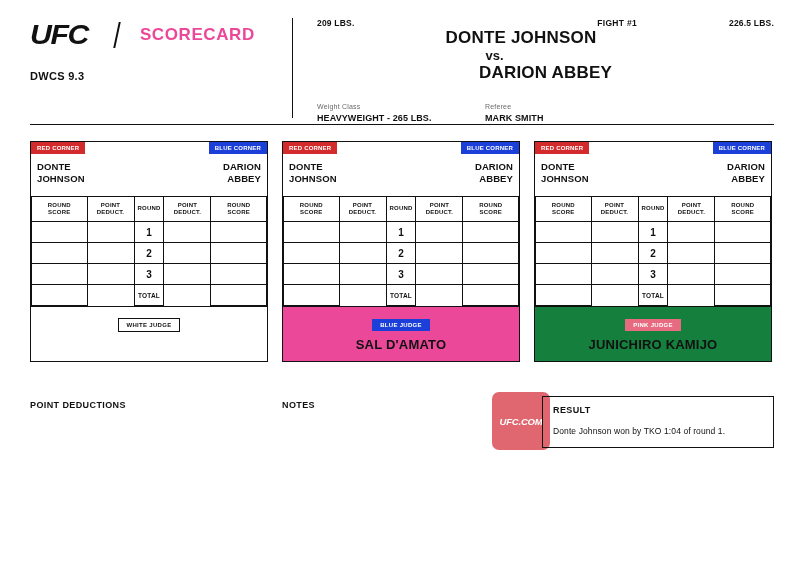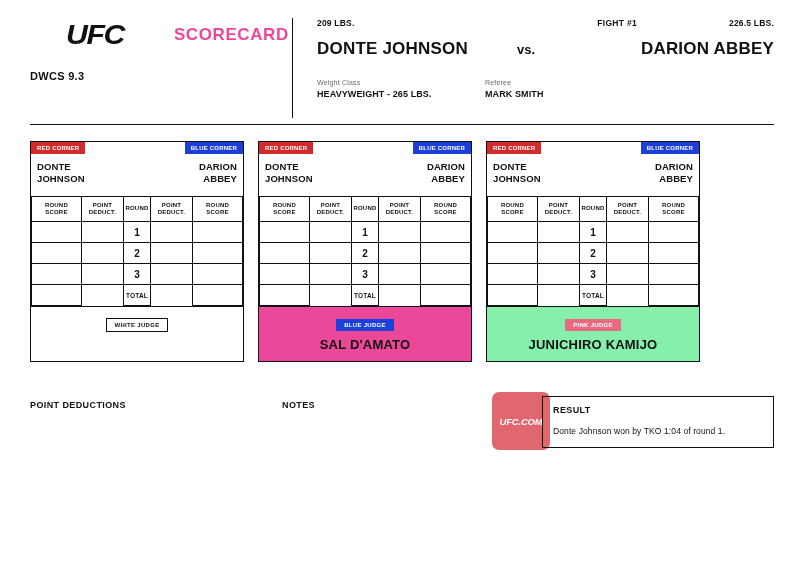--- a/index.html
+++ b/index.html
@@ -31,21 +31,20 @@
   .hdr-left {
     width: 262px;
     padding-right: 16px;
     position: relative;
   }
   .ufc-logo-row {
     display: flex;
     align-items: center;
     gap: 22px;
     height: 34px;
-    margin-left: 36px;
   }
   .ufc-mark {
     font-family: "Liberation Sans", sans-serif;
     font-weight: bold;
     font-size: 27px;
     letter-spacing: -1.2px;
     font-style: italic;
     color: #111;
     line-height: 1;
     transform: scaleX(1.12);
@@ -111,24 +110,25 @@
     font-weight: bold;
     letter-spacing: 0.2px;
   }
   .fightno {
     font-size: 8.5px;
     font-weight: bold;
     letter-spacing: 0.3px;
     text-align: right;
   }
   .names-row {
-    margin-top: 11px;
+    margin-top: 0;
     display: flex;
     align-items: center;
     justify-content: center;
+    flex-direction: column;
   }
   .fighter-name {
     font-size: 17px;
     font-weight: bold;
     letter-spacing: 0.2px;
   }
   .vs {
     font-size: 13px;
     font-weight: bold;
   }
@@ -154,21 +154,21 @@
   
   .cards {
     position: absolute;
     left: 30px;
     top: 141px;
     width: 744px;
     display: flex;
     gap: 14px;
   }
   .card {
-    width: 214px;
+    width: 238px;
     border: 1px solid #111;
     background: #fff;
   }
   .corner-row {
     display: flex;
     justify-content: space-between;
     align-items: flex-start;
     padding: 0;
     height: 16px;
   }
@@ -235,21 +235,21 @@
   .col-d { width: 22%; }
   .col-e { width: 26%; }
 
   .judge-foot {
     border-top: 1px solid #111;
     text-align: center;
     padding: 6px 0 9px 0;
   }
   .judge-foot.white { background: #ffffff; }
   .judge-foot.blue  { background: #ec4899; }
-  .judge-foot.pink  { background: #86efac; }
+  .judge-foot.pink  { background: #15803d; }
   .judge-tag {
     display: inline-block;
     font-size: 6px;
     font-weight: bold;
     padding: 3px 8px;
     letter-spacing: 0.3px;
     line-height: 1;
   }
   .judge-tag.white { background: #ffffff; color: #111; border: 1px solid #111; }
   .judge-tag.blue  { background: #1b3fd8; color: #fff; }

